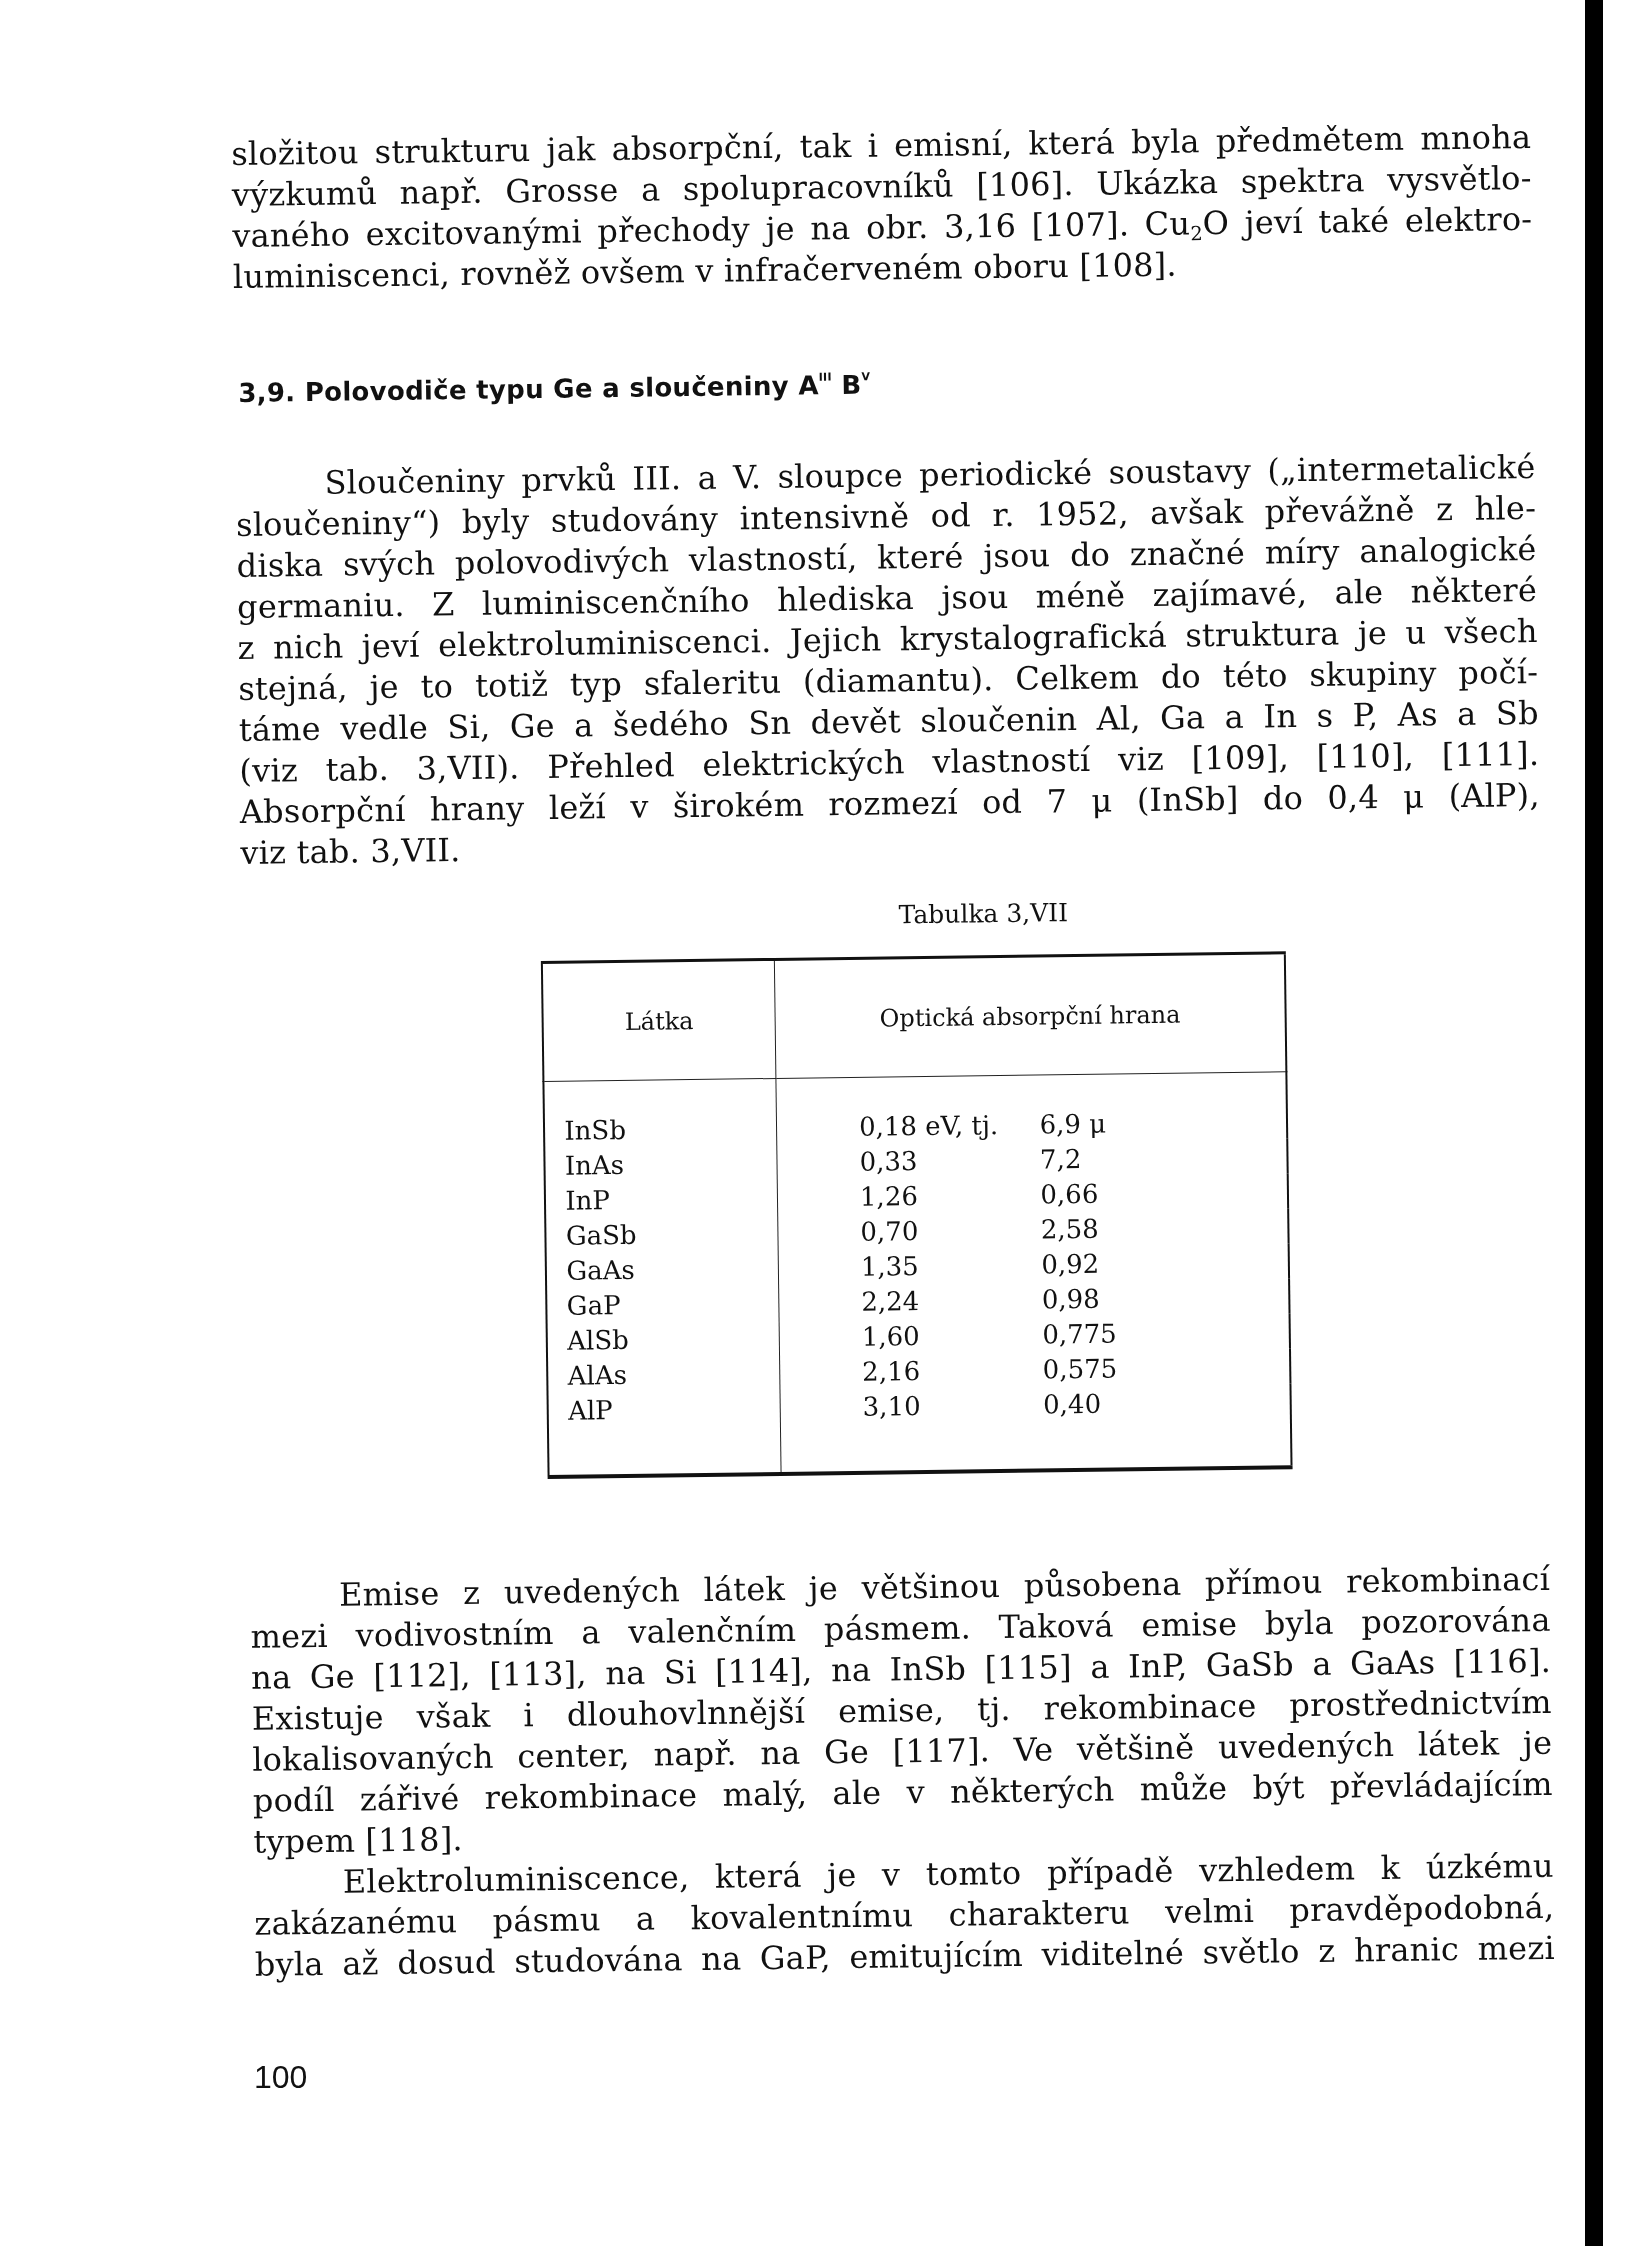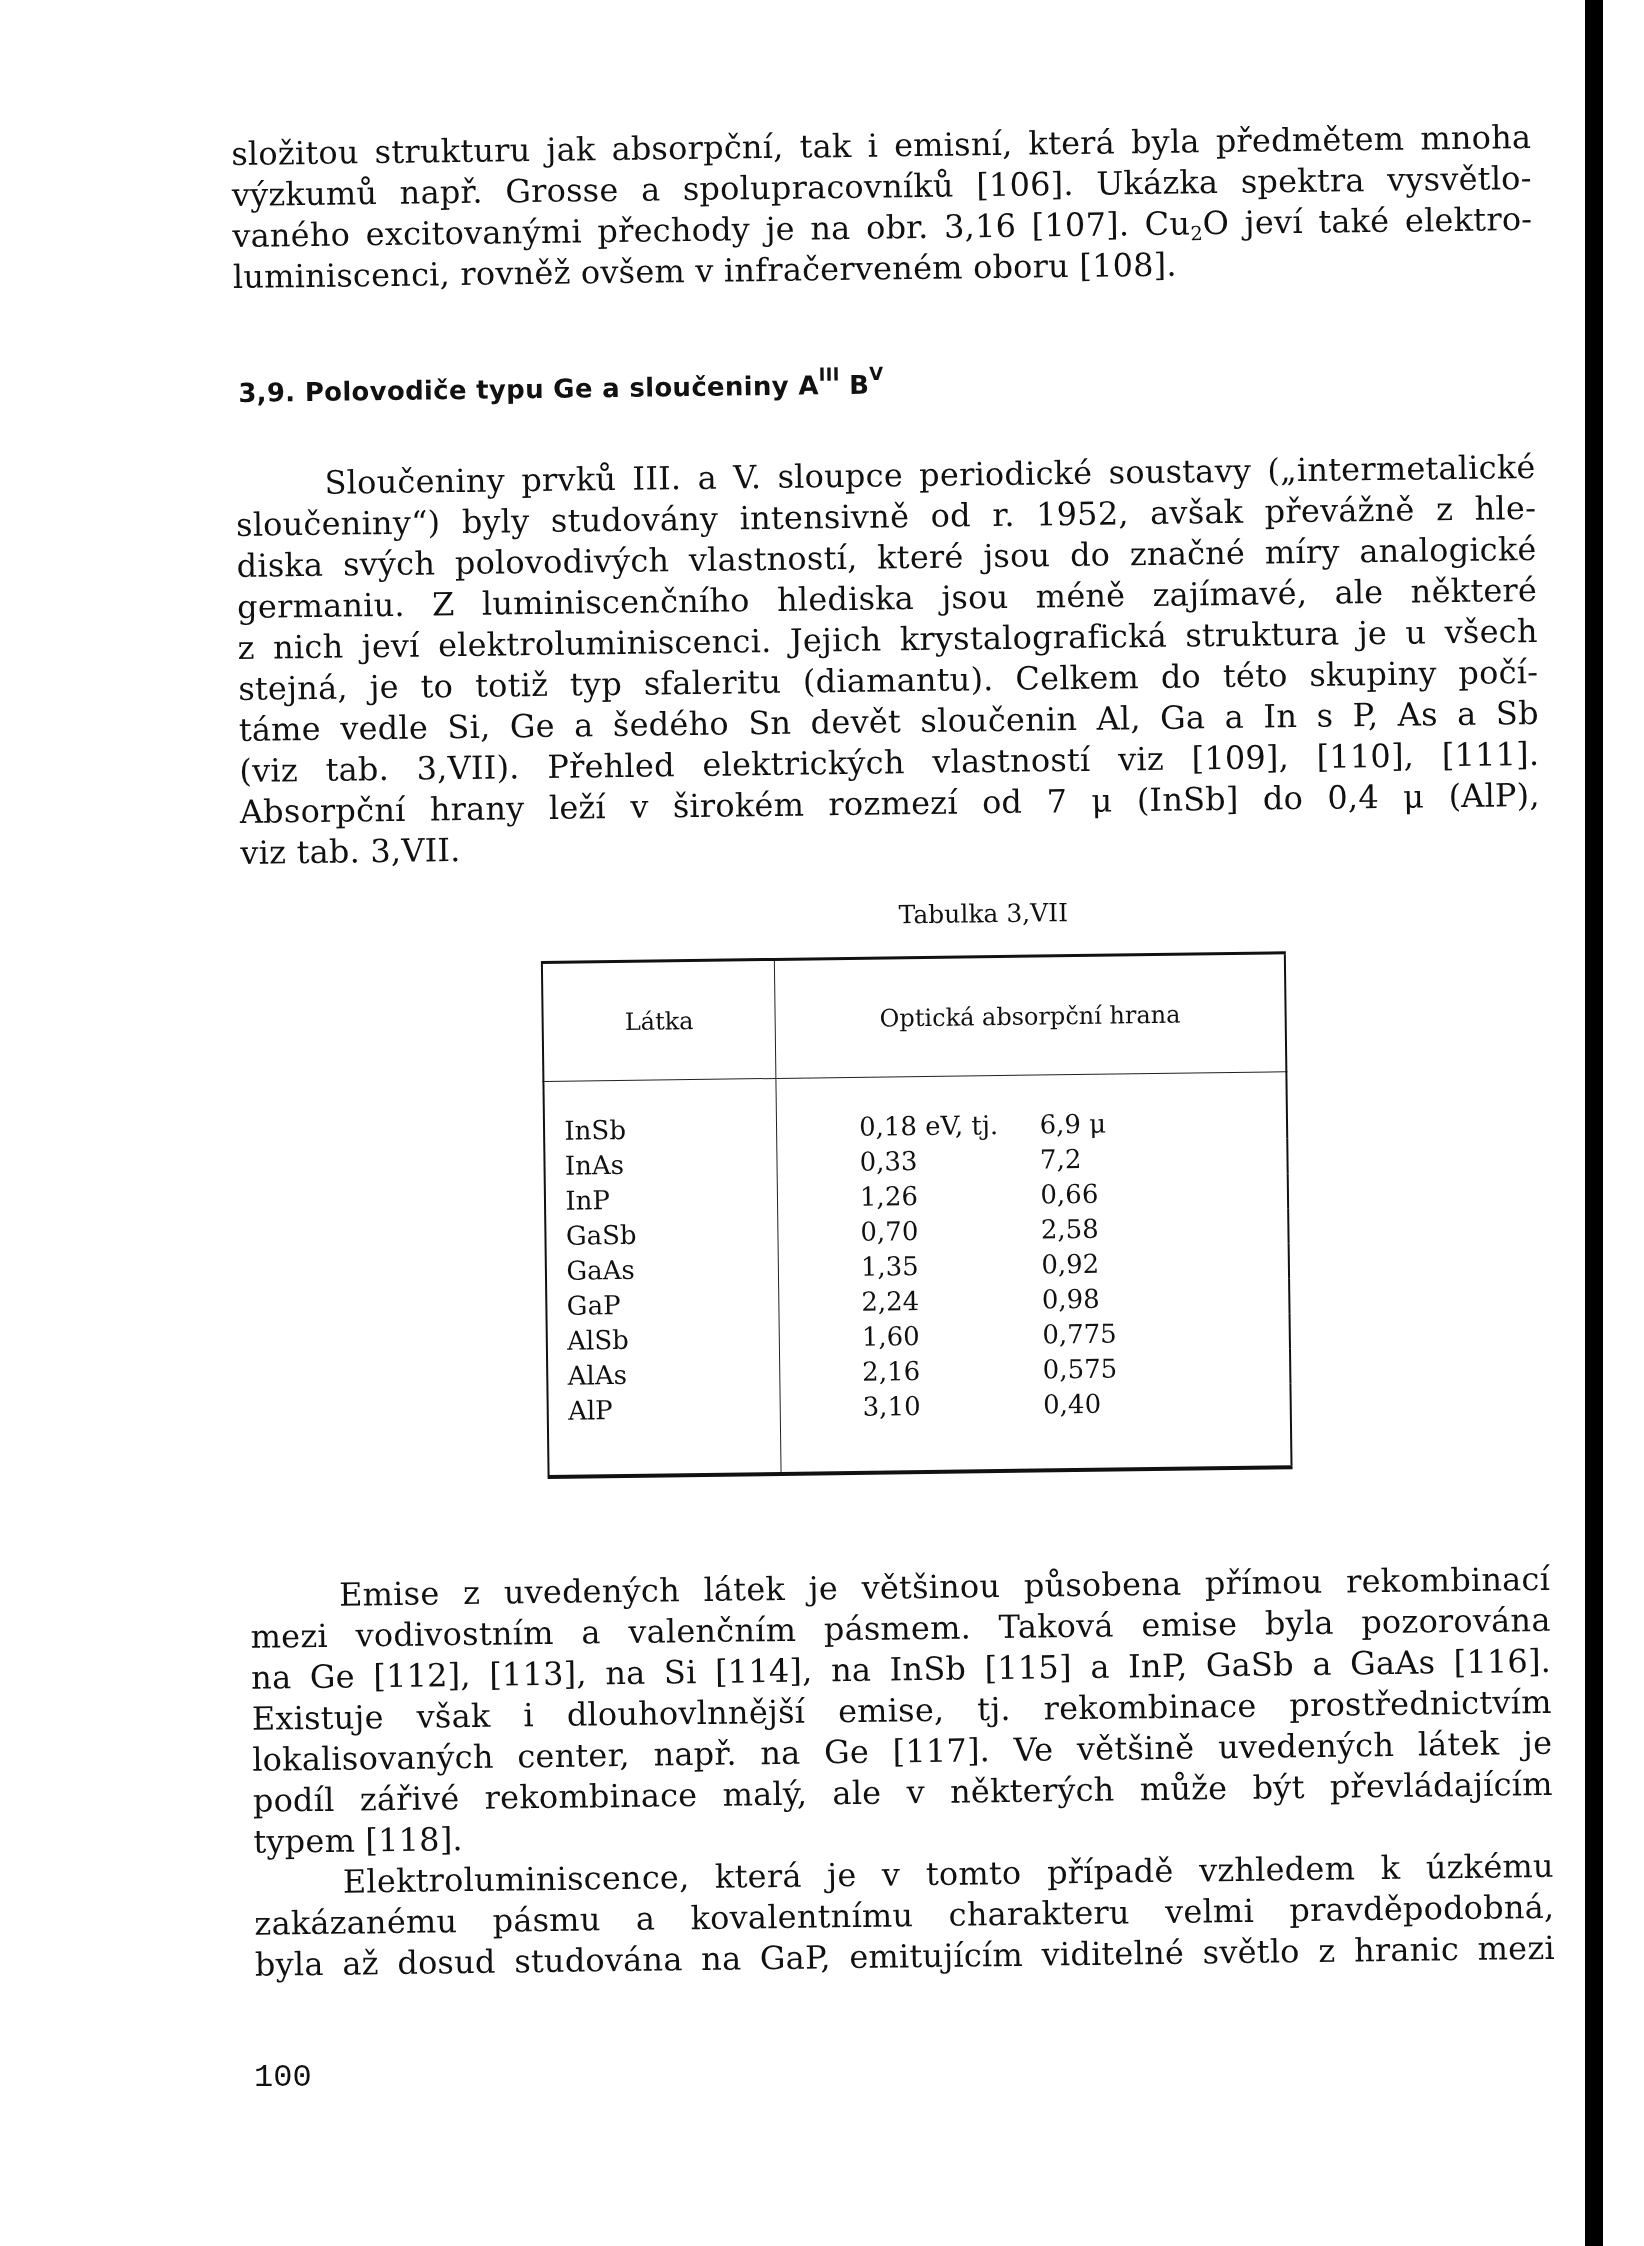--- a/index.html
+++ b/index.html
@@ -17,21 +17,21 @@
     transform: rotate(-0.75deg); transform-origin: left top;
   }
   .para {
     font-size: 32px; line-height: 41px; text-align: justify;
     margin: 0; letter-spacing: 0.2px;
   }
   .para .line { display: block; text-align: justify; text-align-last: justify; white-space: nowrap; }
   .para .line.last { text-align-last: left; }
   .indent { padding-left: 89px; }
   sub { font-size: 19.4px; vertical-align: -5.8px; line-height: 0; }
-  sup { font-size: 18px; vertical-align: 13.6px; line-height: 0; }
+  sup { font-size: 11px; vertical-align: 13.6px; line-height: 0; }
   .heading {
     font-family: "DejaVu Sans", "Liberation Sans", sans-serif;
     font-weight: bold; font-size: 26px; margin: 80px 0 0 3.9px; letter-spacing: 0.3px;
   }
   .para2 { margin-top: 56px; }
   .table-caption {
     text-align: center; font-size: 25px; margin: 35px 0 0 0; padding-left: 184px;
   }
   .table-wrap {
     position: relative; margin: 27px 0 0 299px; width: 745px;
@@ -49,21 +49,21 @@
   table.data th.col1 { width: 229px; border-right: 1.9px solid #222; }
   table.data td.subst { border-right: 1.9px solid #222; padding-left: 19.4px; text-align: left; }
   table.data td { padding: 0; height: 35px; }
   table.data tr.first td { padding-top: 31px; }
   table.data tr.last td { padding-bottom: 47px; }
   .ev { display: inline-block; width: 165px; padding-left: 82px; }
   .um { display: inline-block; padding-left: 15.5px; }
   .para3 { margin-top: 93px; }
   .page-number {
     position: absolute; left: 254px; top: 2059px;
-    font-family: Liberation Mono, monospace;
+    font-family: Liberation Sans, sans-serif;
     font-size: 32px;
   }
 </style>
 </head>
 <body>
 
 <div class="edge-bar"></div>
 
 <div class="page">
 

